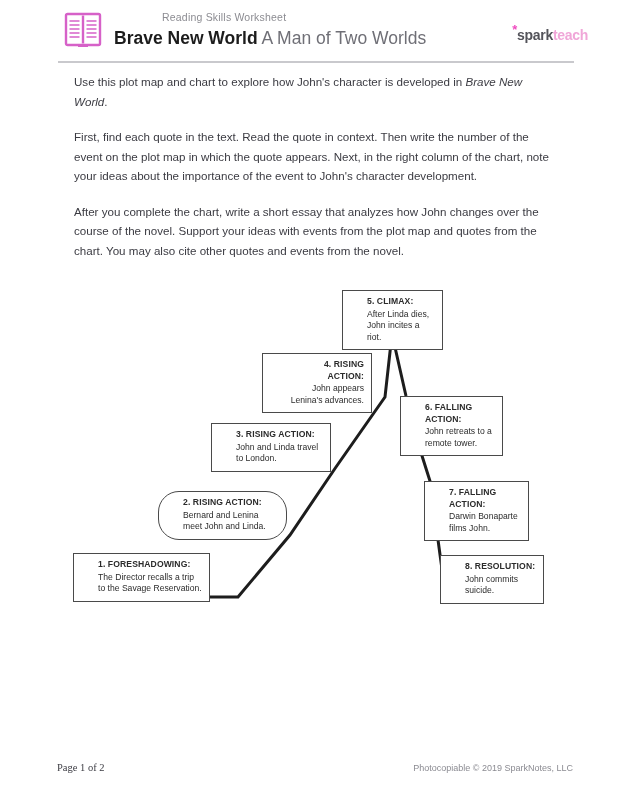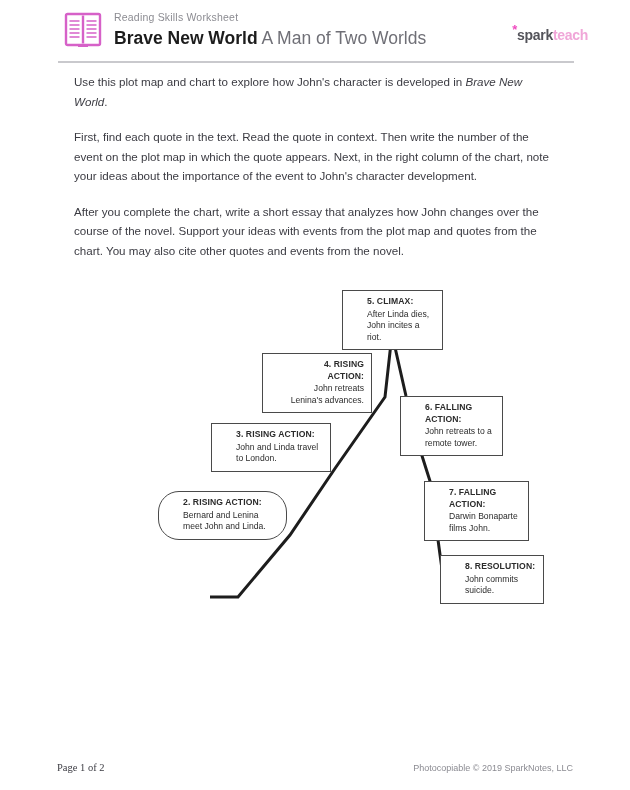--- a/index.html
+++ b/index.html
@@ -31,20 +31,21 @@
   #header-text {
     position: absolute;
     left: 114px; top: 10px;
   }
   #kicker {
     font-size: 10.5px;
     color: #8c8c92;
     letter-spacing: 0.2px;
     line-height: 14px;
     white-space: nowrap;
+    margin-left: 48px;
   }
   #title-line {
     margin-top: 3px;
     font-size: 17.5px;
     line-height: 22px;
     white-space: nowrap;
   }
   #title-main {
     font-weight: bold;
     color: #1c1c1c;
@@ -185,34 +186,38 @@
 </div>
 
 <div id="plotmap">
   <svg id="plot-lines" viewBox="0 0 630 360">
 
     <path d="M 210 327 L 238 327 L 290 265 L 336 197 L 385 127 L 392 64" fill="none" stroke="#1d1d1d" stroke-width="3" stroke-linejoin="miter" stroke-linecap="butt"></path>
 
     <path d="M 392 64 L 406 126 L 417 170 L 430 211 L 436 255 L 446 329 L 476 329" fill="none" stroke="#1d1d1d" stroke-width="3" stroke-linejoin="miter" stroke-linecap="butt"></path>
   </svg>
 
+  <div class="node" style="left:73px; top:283px; width:137px;">
+    <span class="ntitle">1. FORESHADOWING:</span>
+    <span class="nbody">The Director recalls a trip to the Savage Reservation.</span>
+  </div>
 
   <div class="node" style="left:158px; top:221px; width:129px;border-radius:21px;">
     <span class="ntitle">2. RISING ACTION:</span>
     <span class="nbody">Bernard and Lenina meet John and Linda.</span>
   </div>
 
   <div class="node" style="left:211px; top:153px; width:120px;">
     <span class="ntitle">3. RISING ACTION:</span>
     <span class="nbody">John and Linda travel to London.</span>
   </div>
 
   <div class="node" style="left:262px; top:83px; width:110px;text-align:right;">
     <span class="ntitle">4. RISING ACTION:</span>
-    <span class="nbody">John retreats Lenina's advances.</span>
+    <span class="nbody">John appears Lenina's advances.</span>
   </div>
 
   <div class="node" style="left:342px; top:20px; width:101px;">
     <span class="ntitle">5. CLIMAX:</span>
     <span class="nbody">After Linda dies, John incites a riot.</span>
   </div>
 
   <div class="node" style="left:400px; top:126px; width:103px;">
     <span class="ntitle">6. FALLING ACTION:</span>
     <span class="nbody">John retreats to a remote tower.</span>

